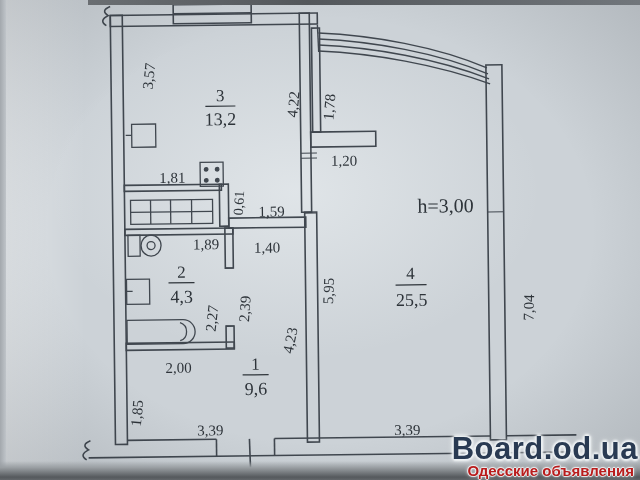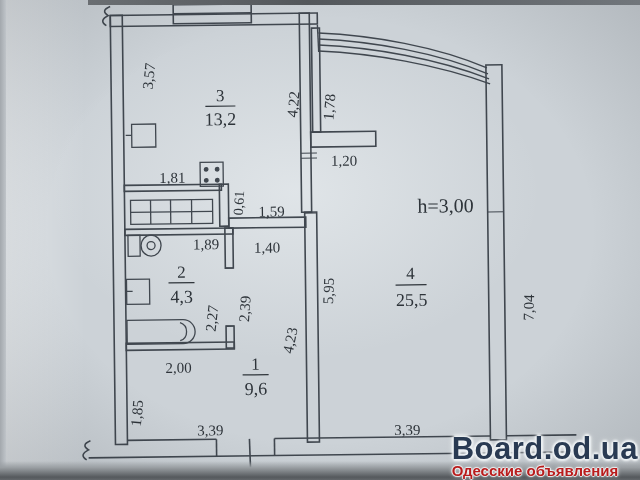--- a/index.html
+++ b/index.html
@@ -20,21 +20,21 @@
     background:linear-gradient(90deg,#a3a8ad,#bfc4c9);}
   .edge-bottom{position:absolute;left:0;right:0;bottom:0;height:19px;
     background:linear-gradient(180deg, rgba(153,158,162,0) 0%, #999ea2 35%, #55595d 85%, #63676b 100%);}
   svg{position:absolute;left:0;top:0;}
   svg text{fill:#2e343a;}
   .dim{font-size:15px;}
   .dim-small{font-size:14px;}
   .roomnum{font-size:17px;}
   .roomarea{font-size:18px;}
   .hnote{font-size:20px;}
-  .wm{position:absolute;right:2px;bottom:2px;text-align:left;
+  .wm{position:absolute;right:2px;bottom:2px;text-align:right;
       font-family:"Liberation Sans",sans-serif;line-height:1.02;}
   .wm-site{font-size:31px;font-weight:bold;color:#293a52;letter-spacing:0.5px;
     text-shadow:-2px 0 2px #eef2f4,2px 0 2px #eef2f4,0 -2px 2px #eef2f4,0 2px 2px #eef2f4,0 0 6px rgba(255,255,255,0.95);}
   .wm-tagline{font-size:15px;font-weight:bold;color:#b91c1c;margin-top:-2px;padding-right:4px;
     text-shadow:-1px 0 1px #eef2f4,1px 0 1px #eef2f4,0 -1px 1px #eef2f4,0 1px 1px #eef2f4,0 0 4px rgba(255,255,255,0.9);}
 </style>
 </head>
 <body>
 
 <div id="photo">

